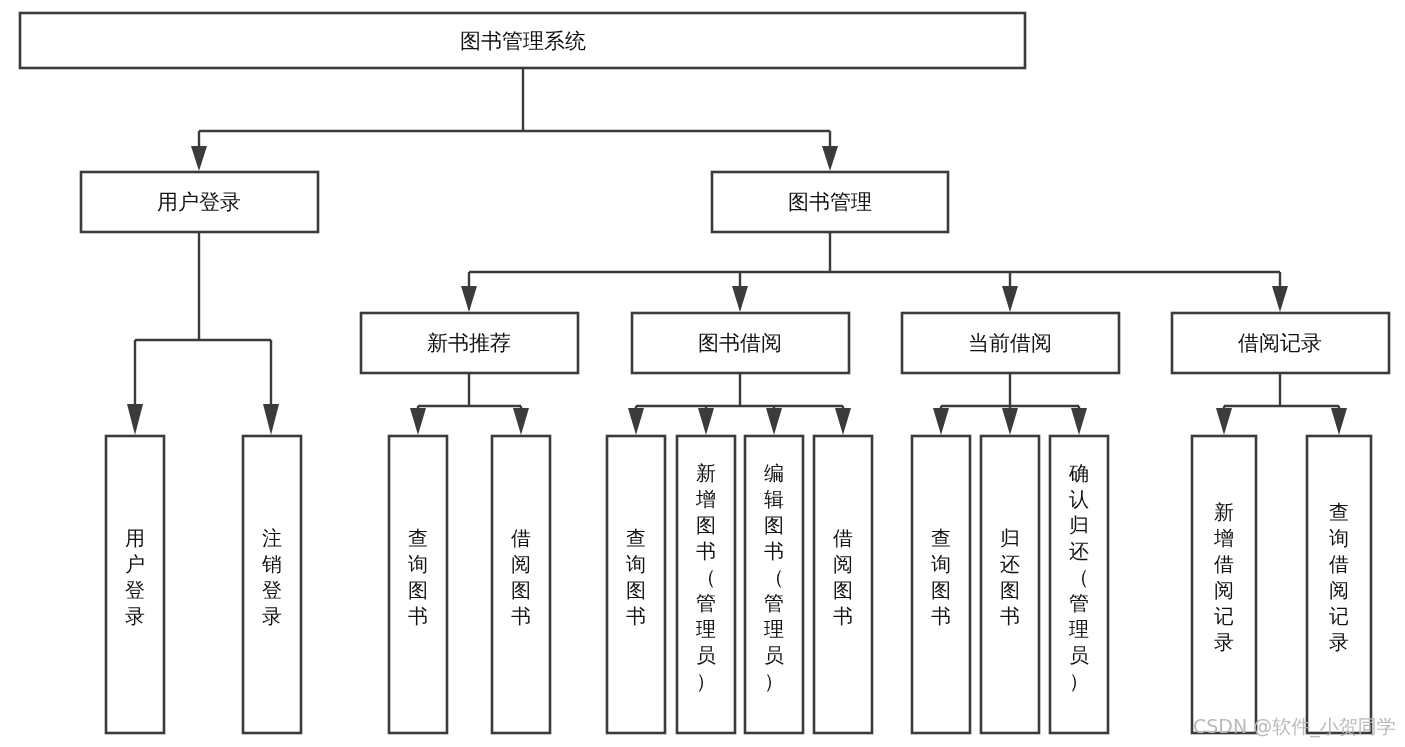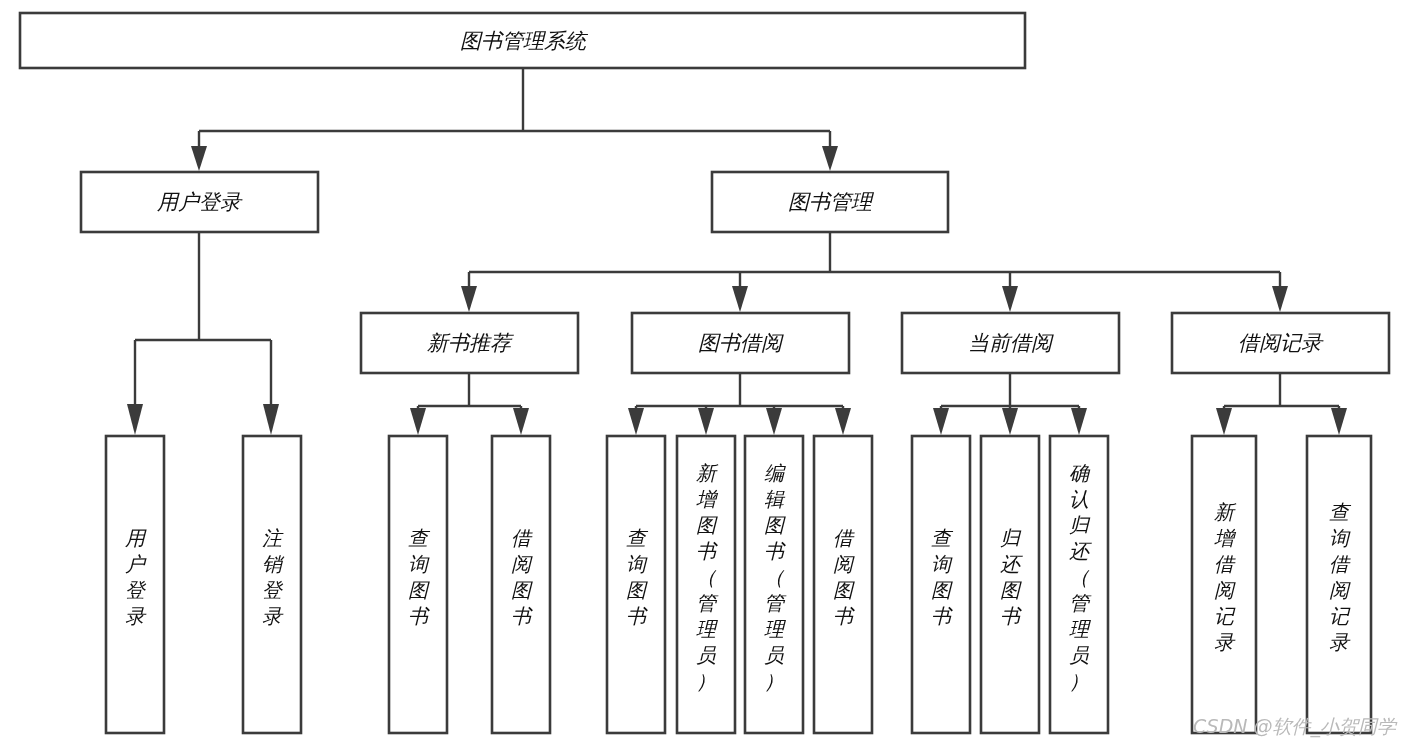--- a/index.html
+++ b/index.html
@@ -13,21 +13,20 @@
     font-family: "DejaVu Sans", "Liberation Sans", sans-serif;
     overflow: hidden;
     position: relative;
   }
   #diagram-root {
     position: absolute;
     left: 0;
     top: 0;
     width: 1273px;
     height: 747px;
-    font-style: italic;
   }
   svg.flow {
     display: block;
     width: 1405px;
     height: 747px;
   }
   .node-rect {
     fill: #ffffff;
     stroke: #3b3b3b;
     stroke-width: 2.6;

